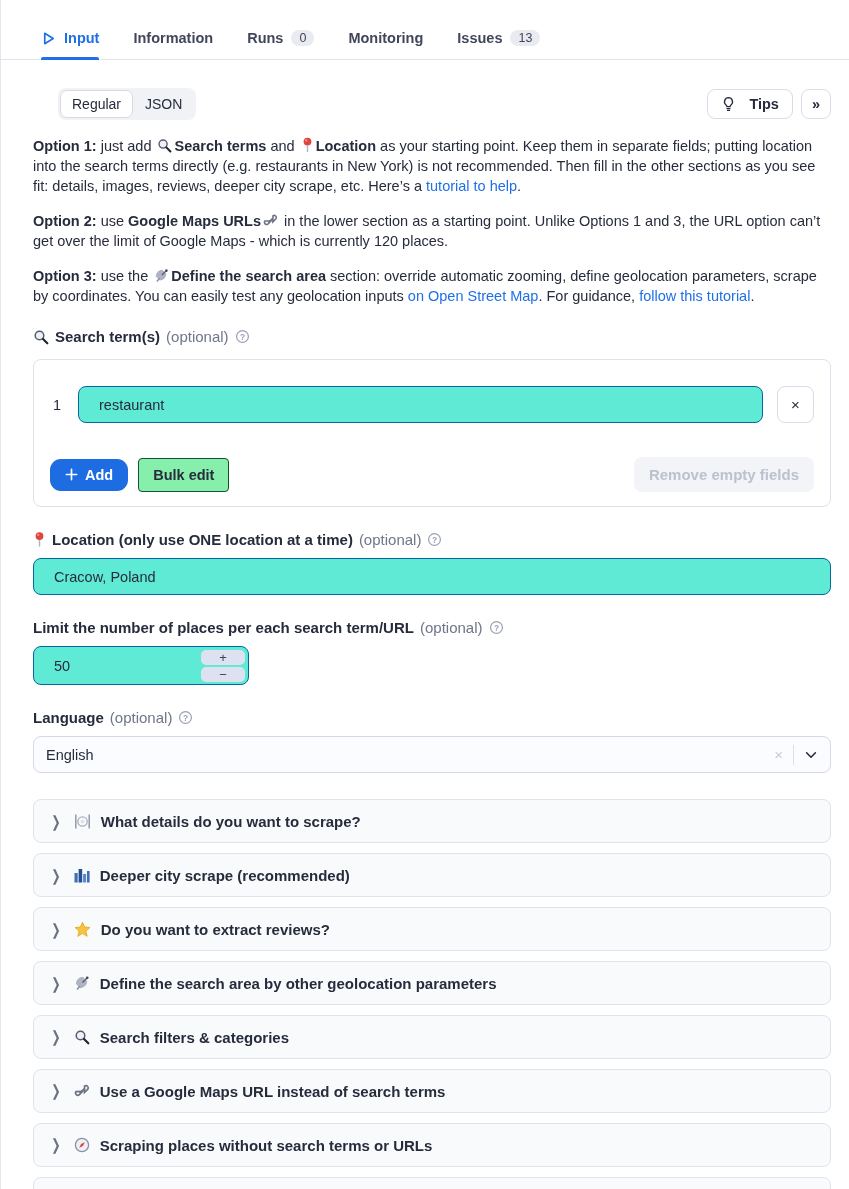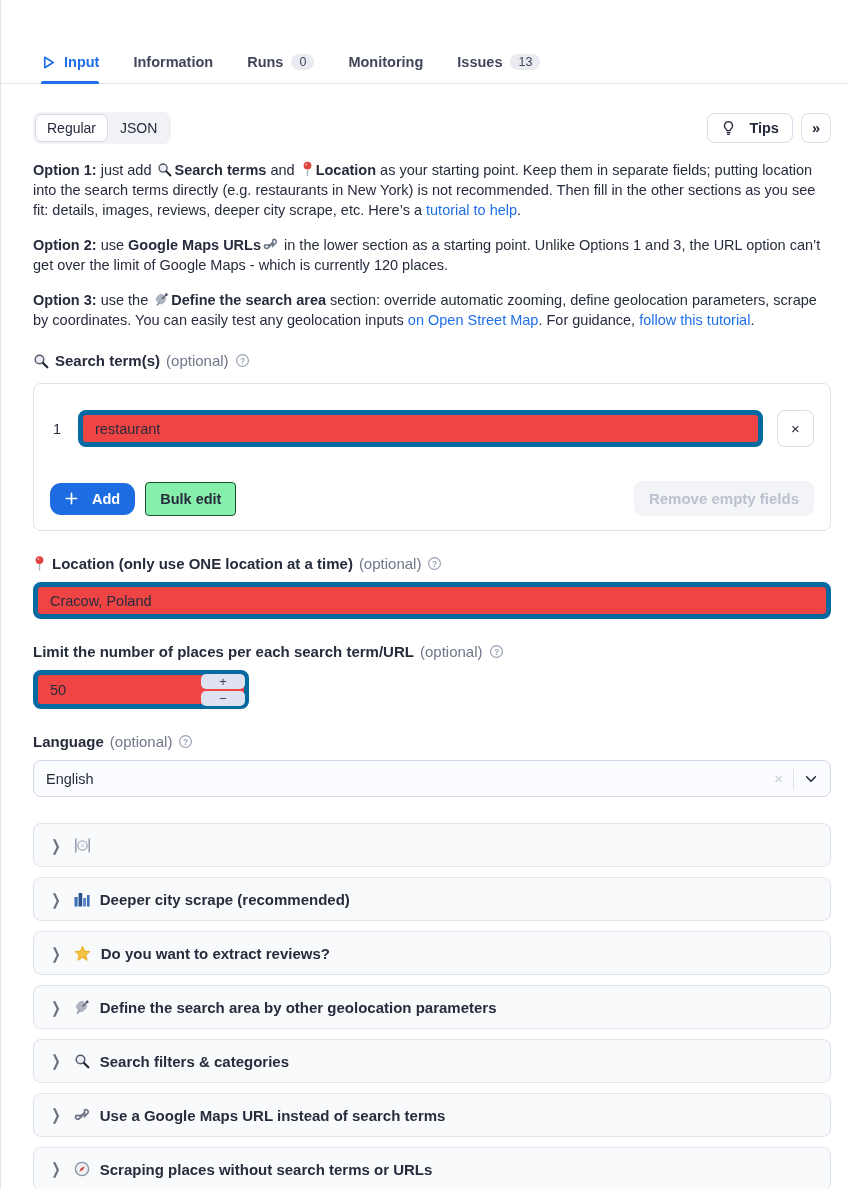--- a/index.html
+++ b/index.html
@@ -8,56 +8,56 @@
     width:849px; height:1189px; overflow:hidden;
     font-family:"Liberation Sans", sans-serif;
     color:#272c3d;
     border-left:1px solid #e3e6ee;
     position:relative;
   }
   .icon { display:inline-flex; vertical-align:-2px; }
   .icon svg { display:block; }
 
   
-  .tabbar { display:flex; align-items:flex-end; gap:34px; padding:0 0 0 40px; border-bottom:1px solid #e1e4ea; height:60px;margin-top:24px; }
+  .tabbar { display:flex; align-items:flex-end; gap:34px; padding:0 0 0 40px; border-bottom:1px solid #e1e4ea; height:60px; }
   .tab { display:flex; align-items:center; gap:8px; font-size:14.5px; font-weight:700; color:#41465a; padding:12px 0 13px; cursor:pointer; position:relative; }
   .tab.active { color:#1f6fe8; }
   .tab.active::after { content:""; position:absolute; left:0; right:0; bottom:-1px; height:3px; background:#1f6fe8; border-radius:2px 2px 0 0; }
   .badge { background:#e9ebf1; color:#41465a; border-radius:10px; font-size:12.5px; font-weight:400; padding:1px 8px; }
 
   
   .content { padding:28px 18px 0 32px; }
 
   .topbar { display:flex; justify-content:space-between; align-items:center; margin-bottom:16px; }
-  .segmented { display:inline-flex; background:#f1f2f6; border-radius:8px; padding:2px; }
+  .segmented { display:inline-flex; background:#f1f2f6; border-radius:8px; padding:2px;margin-left:25px; }
   .segment { font-size:14px; padding:6px 12px; border-radius:7px; color:#272c3d; cursor:pointer; }
   .segment.selected { background:#fff; border:1px solid #d7dae3; padding:5px 11px; }
   .topbar-right { display:flex; gap:8px; }
   .btn-light { display:inline-flex; align-items:center; gap:13px; background:#fff; border:1px solid #d7dce8; border-radius:8px; padding:6px 13px; font-size:14.5px; font-weight:700; color:#272c3d; cursor:pointer; }
 
   
   .para { font-size:14.5px; line-height:1.38; color:#272c3d; margin-bottom:15px; max-width:800px; }
   .para b { font-weight:700; }
   .para .link { color:#1f6fe8; cursor:pointer; }
   .para .icon { margin:0 2px; }
 
   
   .field-label { display:flex; align-items:center; gap:6px; font-size:15px; font-weight:700; margin:24px 0 10px; }
   .field-label .optional { color:#6f7689; font-weight:400; }
   .help { display:inline-flex; cursor:pointer; }
 
   
-  .text-input { width:100%; height:37px; background:#ef4444; border:5px solid #0369a1; border-radius:8px; font-size:14.5px; color:#272c3d; padding:0 12px; font-family:"Liberation Sans", sans-serif; }
+  .text-input { width:100%; height:37px; background:#5eead4; border:1px solid #0369a1; border-radius:8px; font-size:14.5px; color:#272c3d; padding:0 20px; font-family:"Liberation Sans", sans-serif; }
 
   .card { border:1px solid #dfe2ea; border-radius:8px; padding:26px 16px 14px; margin-top:14px; }
   .term-row { display:flex; align-items:center; gap:14px; margin-bottom:34px; }
   .term-index { font-size:14.5px; color:#272c3d; min-width:14px; text-align:center; }
   .x-btn { width:37px; height:37px; background:#fff; border:1px solid #d7dce8; border-radius:8px; font-size:15px; color:#272c3d; display:flex; align-items:center; justify-content:center; cursor:pointer; flex:0 0 auto; }
   .card-actions { display:flex; align-items:center; gap:10px; }
-  .btn-primary { display:inline-flex; align-items:center; gap:14px; background:#1d6ce2; color:#fff; border:none; border-radius:11px; padding:8px 15px; font-size:14.5px; font-weight:700; cursor:pointer; }
+  .btn-primary { display:inline-flex; align-items:center; gap:7px; background:#1d6ce2; color:#fff; border:none; border-radius:11px; padding:8px 15px; font-size:14.5px; font-weight:700; cursor:pointer; }
   .btn-outline { background:#86efac; border:1px solid #14532d; border-radius:4px; padding:8px 14px; font-size:14.5px; font-weight:700; color:#272c3d; cursor:pointer; }
   .btn-disabled { margin-left:auto; background:#f3f4f8; border:none; border-radius:8px; padding:9px 15px; font-size:15px; font-weight:700; color:#bcc1cf; cursor:default; }
 
   .number-wrap { position:relative; width:216px; }
   .number-wrap .text-input { height:39px; padding-right:60px; }
   .stepper { position:absolute; top:3.5px; right:4px; display:flex; flex-direction:column; gap:2px; }
   .step-btn { width:44px; height:15px; background:#dde1f0; border:none; border-radius:5px; color:#3c4257; font-size:13px; line-height:11px; cursor:pointer; display:flex; align-items:center; justify-content:center; }
 
   .select { position:relative; display:flex; align-items:center; width:100%; height:37px; background:#fbfcff; border:1px solid #d4d8e8; border-radius:8px; padding:0 12px; font-size:14.5px; cursor:pointer; }
   .select .value { flex:1; }
@@ -274,20 +274,21 @@
     <div class="section">
       <span class="chev">❯</span>
       <span class="icon">
           <svg width="17" height="17" viewBox="0 0 16 16">
             <circle cx="8" cy="8" r="4.4" fill="none" stroke="#aab0bf" stroke-width="1.3"></circle>
             <circle cx="8" cy="8" r="1.9" fill="#dfe2ea"></circle>
             <line x1="1.7" y1="1.5" x2="1.7" y2="14.5" stroke="#8b92a5" stroke-width="1.3"></line>
             <line x1="14.3" y1="1.5" x2="14.3" y2="14.5" stroke="#8b92a5" stroke-width="1.3"></line>
           </svg>
         </span>
+      <span class="title">What details do you want to scrape?</span>
     </div>
     <div class="section">
       <span class="chev">❯</span>
       <span class="icon">
           <svg width="16" height="16" viewBox="0 0 16 16">
             <rect x="0.5" y="6" width="3.2" height="9.5" fill="#3f6fb5"></rect>
             <rect x="4.6" y="2" width="3.6" height="13.5" fill="#27508f"></rect>
             <rect x="9.1" y="7" width="3" height="8.5" fill="#5b87c7"></rect>
             <rect x="13" y="4" width="2.6" height="11.5" fill="#3f6fb5"></rect>
           </svg>

